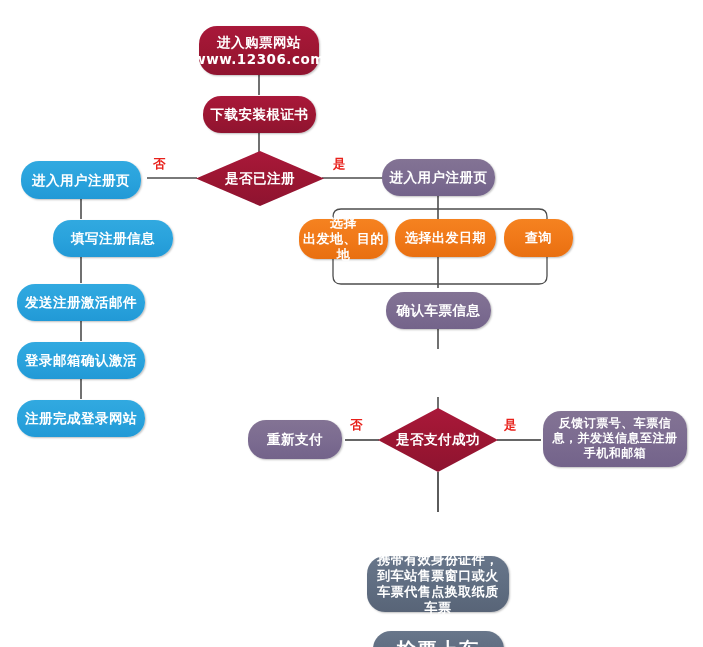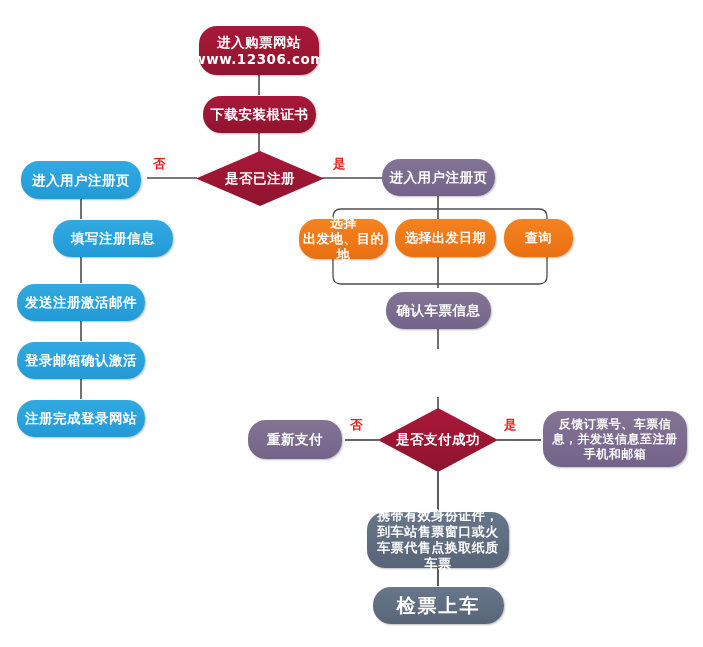--- a/index.html
+++ b/index.html
@@ -45,20 +45,21 @@
     background: linear-gradient(180deg,#837394 0%, #7b6b90 55%, #73638a 100%);
     font-size: 13.5px;
   }
   .node.orange {
     background: linear-gradient(180deg,#f58220 0%, #f07818 55%, #e86f10 100%);
     font-size: 13px;
   }
   .node.slate {
     background: linear-gradient(180deg,#68768a 0%, #5f6d81 55%, #586477 100%);
     font-size: 13px;
+    margin-top: 44px;
   }
   .node.slate.big {
     font-size: 19px;
     letter-spacing: 2px;
   }
   
   .diamond {
     position: absolute;
     z-index: 3;
     text-align: right;
@@ -194,19 +195,19 @@
   <div class="diamond" style="left:378px; top:408px; width:120px; height:64px;">
     <div class="dshape"></div>
     <div class="dlabel">是否支付成功</div>
   </div>
 
   <div class="elabel" style="left:350px; top:419px;">否</div>
   <div class="elabel" style="left:504px; top:419px;">是</div>
 
   <div class="node purple" style="left:248px; top:420px; width:94px; height:39px;">重新支付</div>
 
-  <div class="node purple" style="left:543px; top:411px; width:144px; height:56px; font-size:12px; padding:0 4px;">反馈订票号、车票信息，并发送信息至注册手机和邮箱</div>
+  <div class="node purple" style="left:543px; top:411px; width:144px; height:56px; font-size:12px; padding:0 4px;font-family:Liberation Mono, monospace;">反馈订票号、车票信息，并发送信息至注册手机和邮箱</div>
 
   <div class="node slate" style="left:367px; top:512px; width:142px; height:56px; padding:0 6px;">携带有效身份证件，到车站售票窗口或火车票代售点换取纸质车票</div>
 
   <div class="node slate big" style="left:373px; top:587px; width:131px; height:37px;">检票上车</div>
 
 </div>
 
 </body></html>

